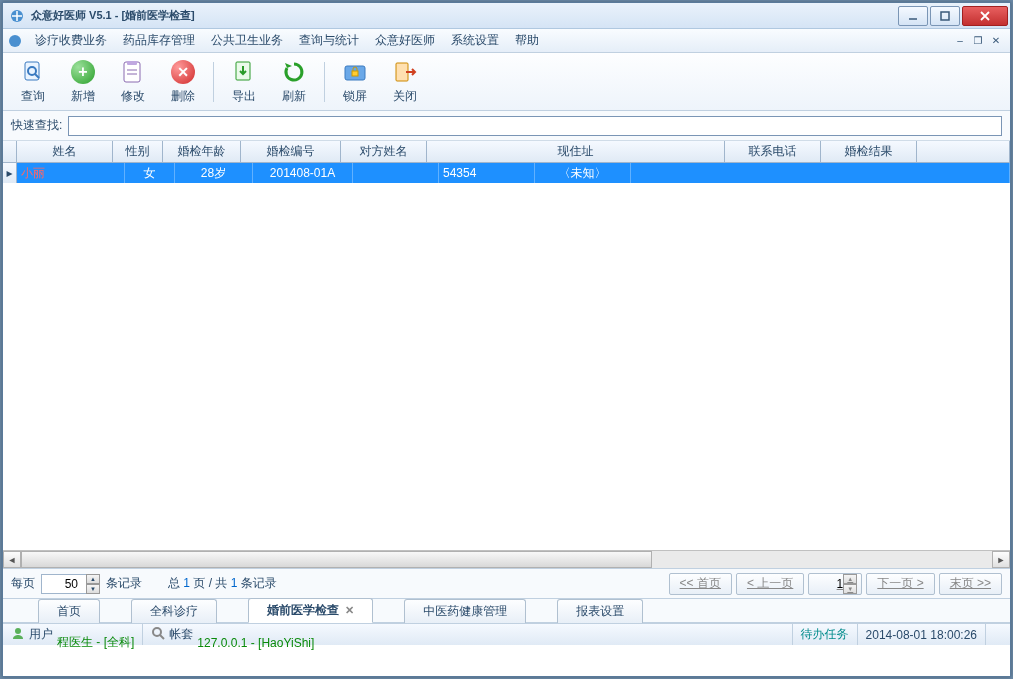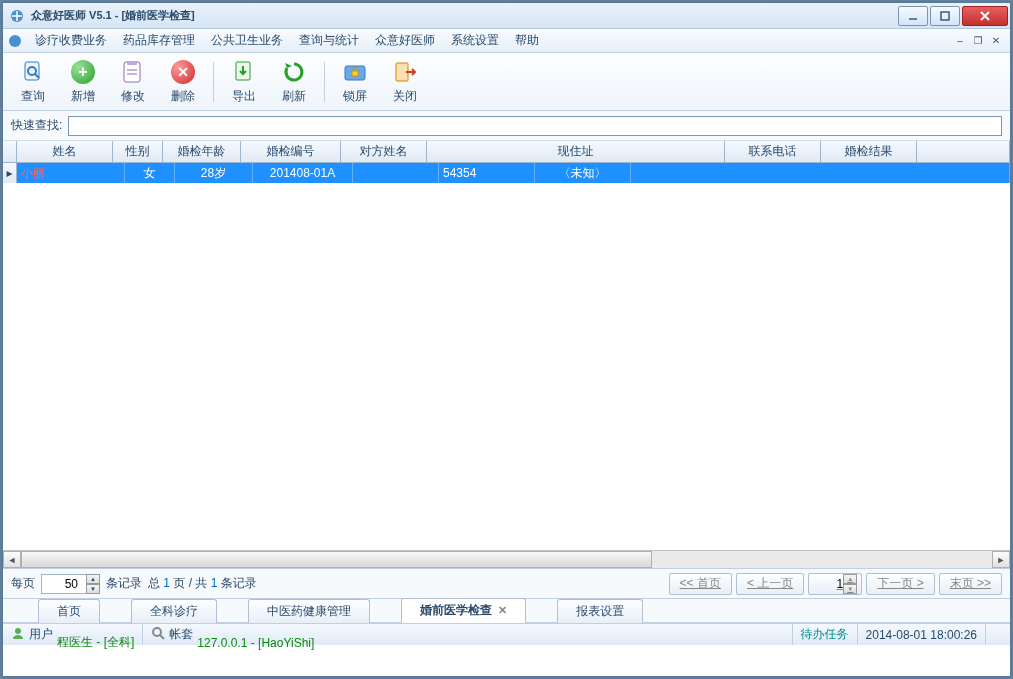--- a/index.html
+++ b/index.html
@@ -47,21 +47,21 @@
 .hscroll{position:absolute;bottom:0;left:0;right:0;height:18px;background:#f0f0f0;border-top:1px solid #c0c0c0;display:flex;}
 .hscroll .arrow{width:18px;height:17px;background:linear-gradient(to bottom,#fdfdfd,#e0e0e0);border:1px solid #b0b0b0;display:flex;align-items:center;justify-content:center;font-size:9px;color:#555;cursor:pointer;}
 .hscroll .track{flex:1;background:#eaeaea;position:relative;}
 .hscroll .thumb{position:absolute;left:0;top:0;bottom:0;width:65%;background:linear-gradient(to bottom,#f8f8f8,#d8d8d8);border:1px solid #b0b0b0;}
 
 
 .pager{height:30px;background:#f7fafd;border-bottom:1px solid #c0d0e0;display:flex;align-items:center;padding:8px 8px;font-size:12px;color:#2a4a6a;gap:6px;}
 .pager .num-input{width:54px;height:20px;border:1px solid #a0b5cc;text-align:right;padding:0 16px 0 4px;font-size:12px;position:relative;}
 .spinner{display:inline-flex;flex-direction:column;width:14px;height:20px;vertical-align:top;margin-left:-15px;position:relative;z-index:2;}
 .spinner div{flex:1;background:linear-gradient(to bottom,#f5f5f5,#ddd);border:1px solid #999;font-size:6px;display:flex;align-items:center;justify-content:center;cursor:pointer;}
-.pager .summary{text-align:right;}
+.pager .summary{margin-left:20px;text-align:right;}
 .pager .summary .blue{color:#0066cc;}
 .pager .nav{margin-left:auto;display:flex;gap:4px;}
 .pager .navbtn{height:22px;padding:0 10px;border:1px solid #b0c0d0;background:linear-gradient(to bottom,#fdfeff,#e8eff7);color:#888;display:flex;align-items:center;font-size:12px;cursor:pointer;border-radius:2px;text-decoration:underline;}
 .pager .navbtn.page-num{padding:0 4px;}
 .pager .navbtn.page-num input{width:30px;border:none;text-align:right;font-size:12px;background:transparent;}
 
 
 .bottom-tabs{height:24px;background:#f7fafd;border-bottom:1px solid #c0d0e0;display:flex;align-items:flex-end;padding:0 6px;font-size:12px;}
 .btab{padding:3px 18px;border:1px solid #b0c0d0;border-bottom:none;background:linear-gradient(to bottom,#fdfeff,#e8eff7);margin-right:2px;color:#2a4a6a;cursor:pointer;position:relative;top:1px;border-radius:3px 3px 0 0;margin-left:29px;}
 .btab.active{background:#fff;font-weight:bold;border-bottom:1px solid #fff;}
@@ -265,22 +265,22 @@
           </span>
       </div>
       <div class="navbtn">下一页 &gt;</div>
       <div class="navbtn">末页 &gt;&gt;</div>
     </div>
   </div>
 
   <div class="bottom-tabs">
     <div class="btab"><span>首页</span></div>
     <div class="btab"><span>全科诊疗</span></div>
+    <div class="btab active"><span>婚前医学检查</span><span class="close-x">✕</span></div>
     <div class="btab"><span>中医药健康管理</span></div>
-    <div class="btab active"><span>婚前医学检查</span><span class="close-x">✕</span></div>
     <div class="btab"><span>报表设置</span></div>
   </div>
 
   <div class="statusbar">
     <div class="sb-seg">
       <span><svg width="14" height="14" viewBox="0 0 14 14">
             <circle cx="7" cy="5" r="3" fill="#5ab05a"></circle>
             <path d="M2 13c0-3 3-4 5-4s5 1 5 4" fill="#5ab05a"></path>
           </svg></span>
       <span>用户</span>

